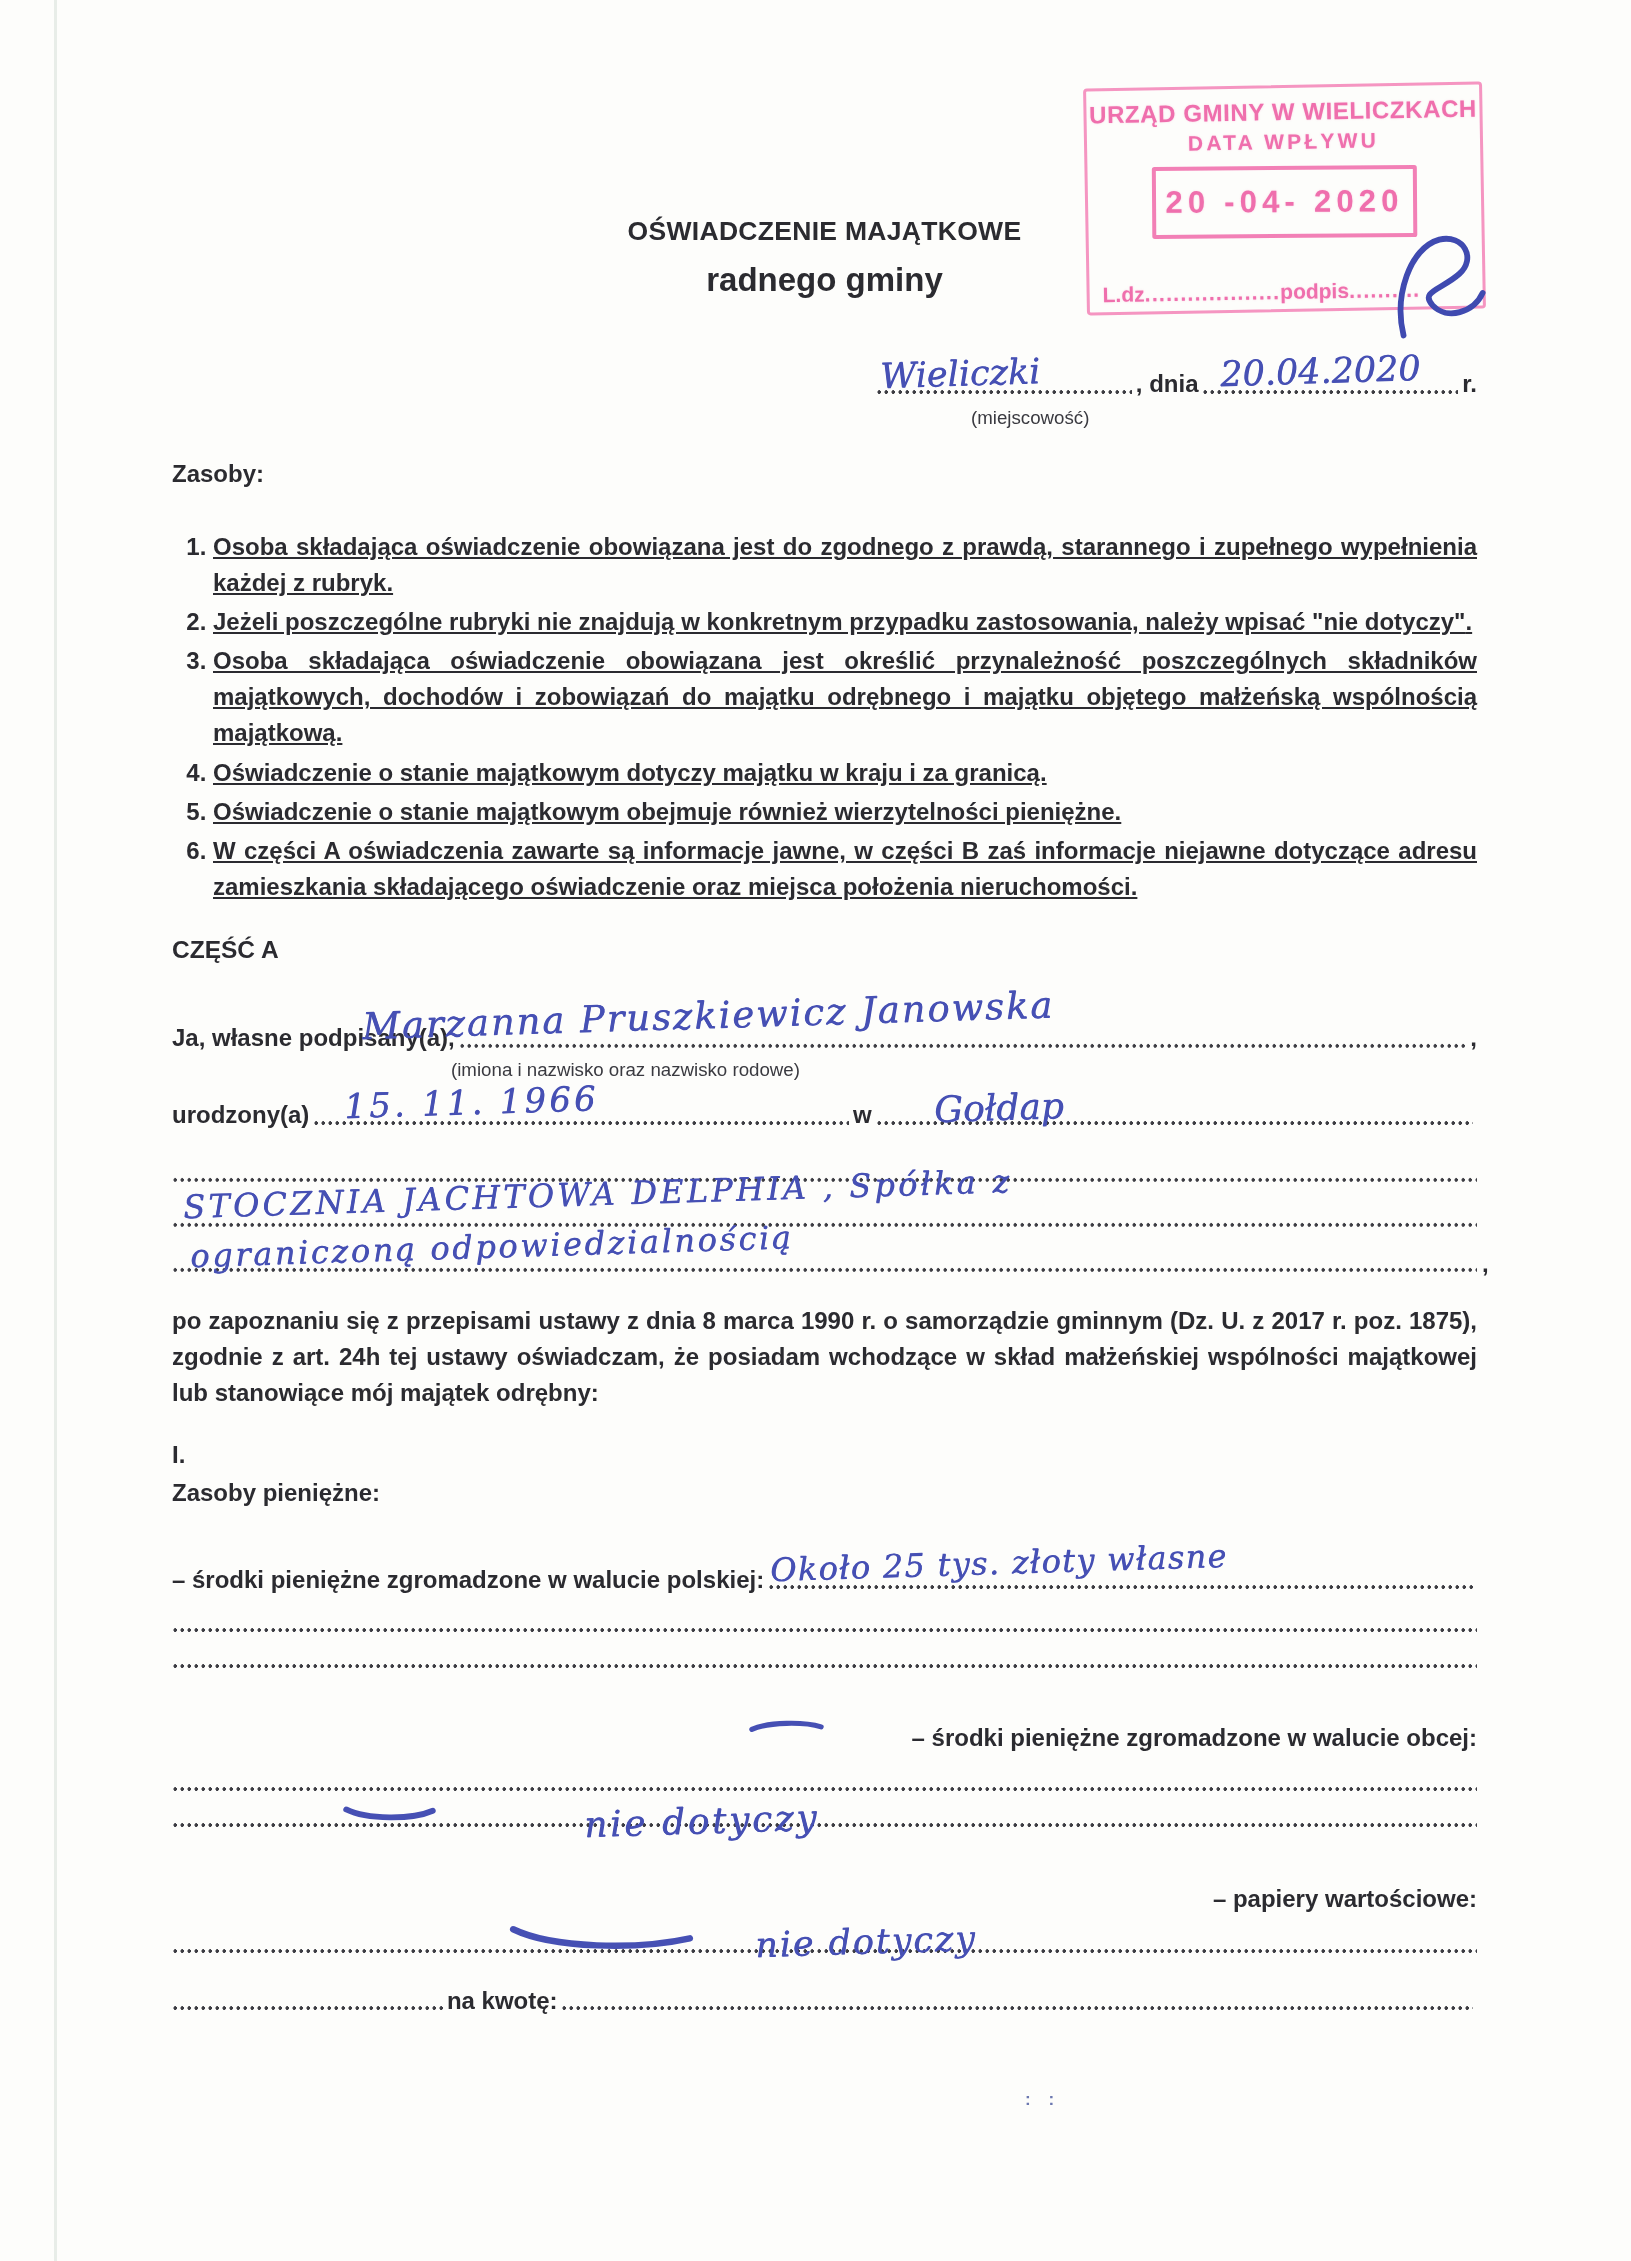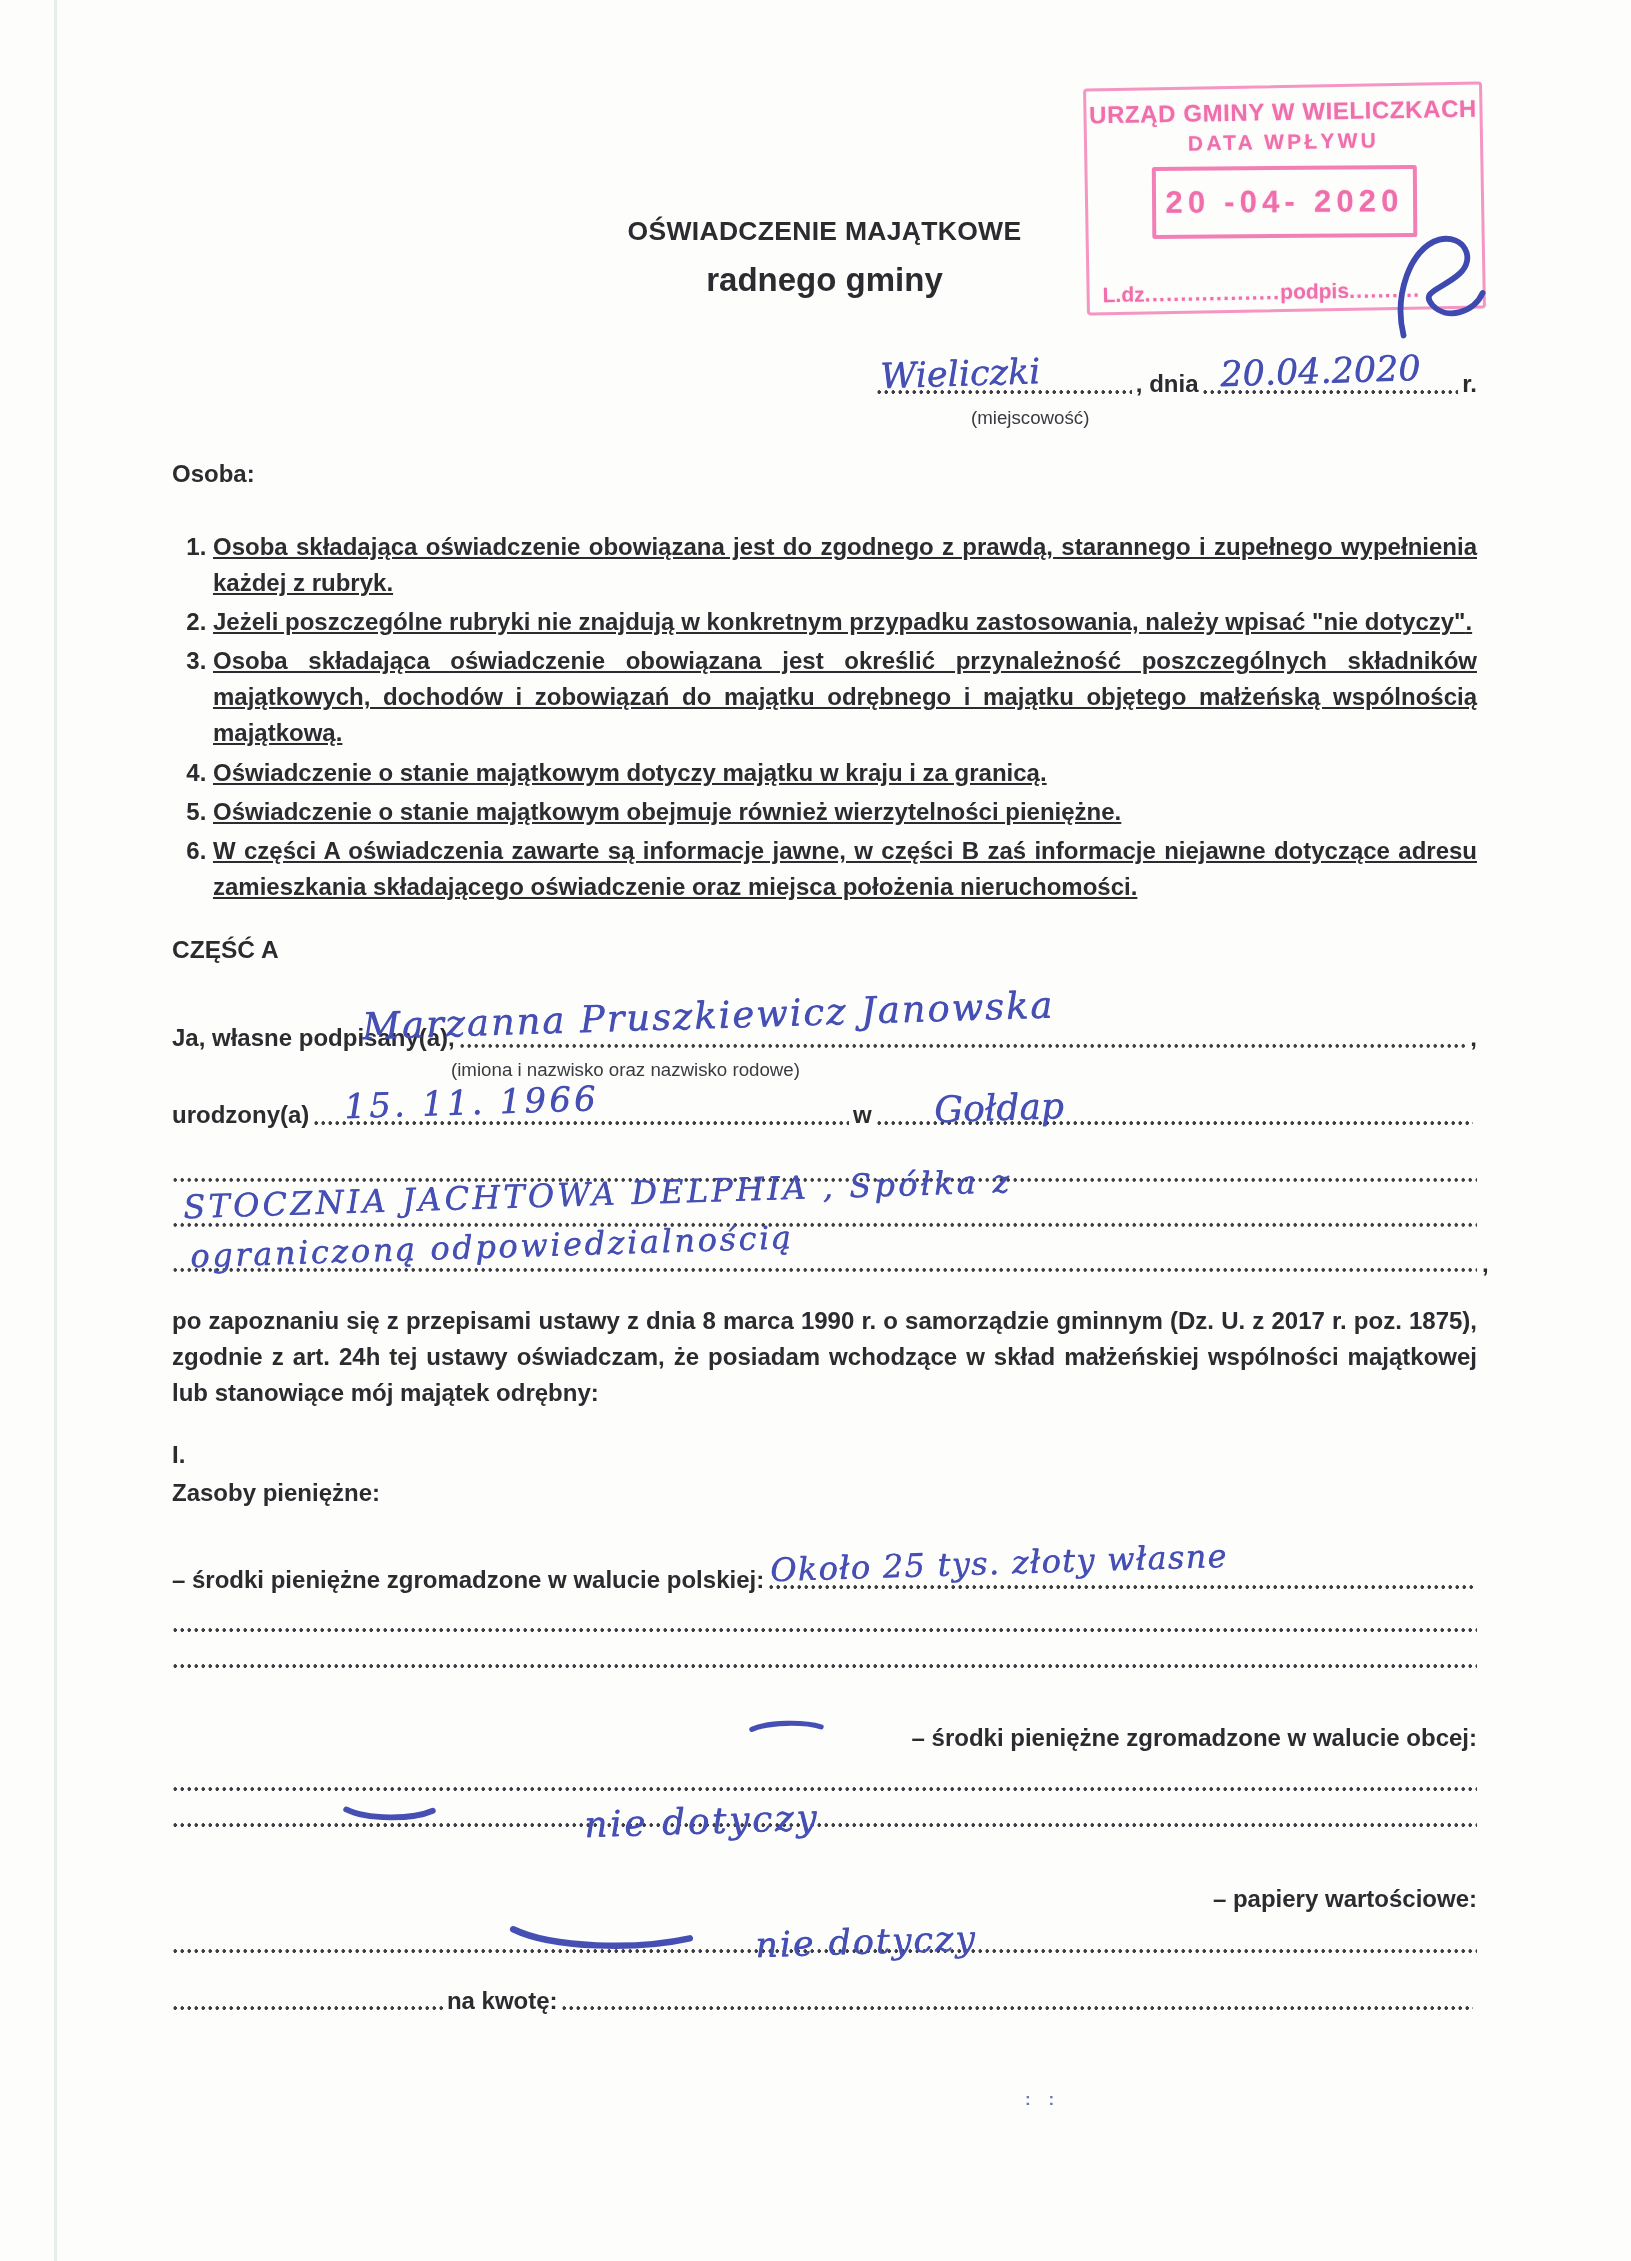--- a/index.html
+++ b/index.html
@@ -175,21 +175,21 @@
       <span style="flex:1 1 auto"></span>
       <span class="dots w400"></span>
       <span class="lbl">, dnia</span>
       <span class="dots w400"></span>
       <span class="lbl">r.</span>
       <span class="hand hand-place">Wieliczki</span>
       <span class="hand hand-date">20.04.2020</span>
     </div>
     <div class="caption cap-place">(miejscowość)</div>
 
-    <div class="uwaga-label">Osoba:</div>
+    <div class="uwaga-label">Zasoby:</div>
     <ol class="uwaga">
       <li><span>Osoba składająca oświadczenie obowiązana jest do zgodnego z prawdą, starannego i zupełnego wypełnienia każdej z rubryk.</span></li>
       <li><span>Jeżeli poszczególne rubryki nie znajdują w konkretnym przypadku zastosowania, należy wpisać </span><span class="ud">"nie dotyczy"</span><span>.</span></li>
       <li><span>Osoba składająca oświadczenie obowiązana jest określić przynależność poszczególnych składników majątkowych, dochodów i zobowiązań do majątku odrębnego i majątku objętego małżeńską wspólnością majątkową.</span></li>
       <li><span>Oświadczenie o stanie majątkowym dotyczy majątku w kraju i za granicą.</span></li>
       <li><span>Oświadczenie o stanie majątkowym obejmuje również wierzytelności pieniężne.</span></li>
       <li><span>W części A oświadczenia zawarte są informacje jawne, w części B zaś informacje niejawne dotyczące adresu zamieszkania składającego oświadczenie oraz miejsca położenia nieruchomości.</span></li>
     </ol>
 
     <div class="part-a">CZĘŚĆ A</div>

